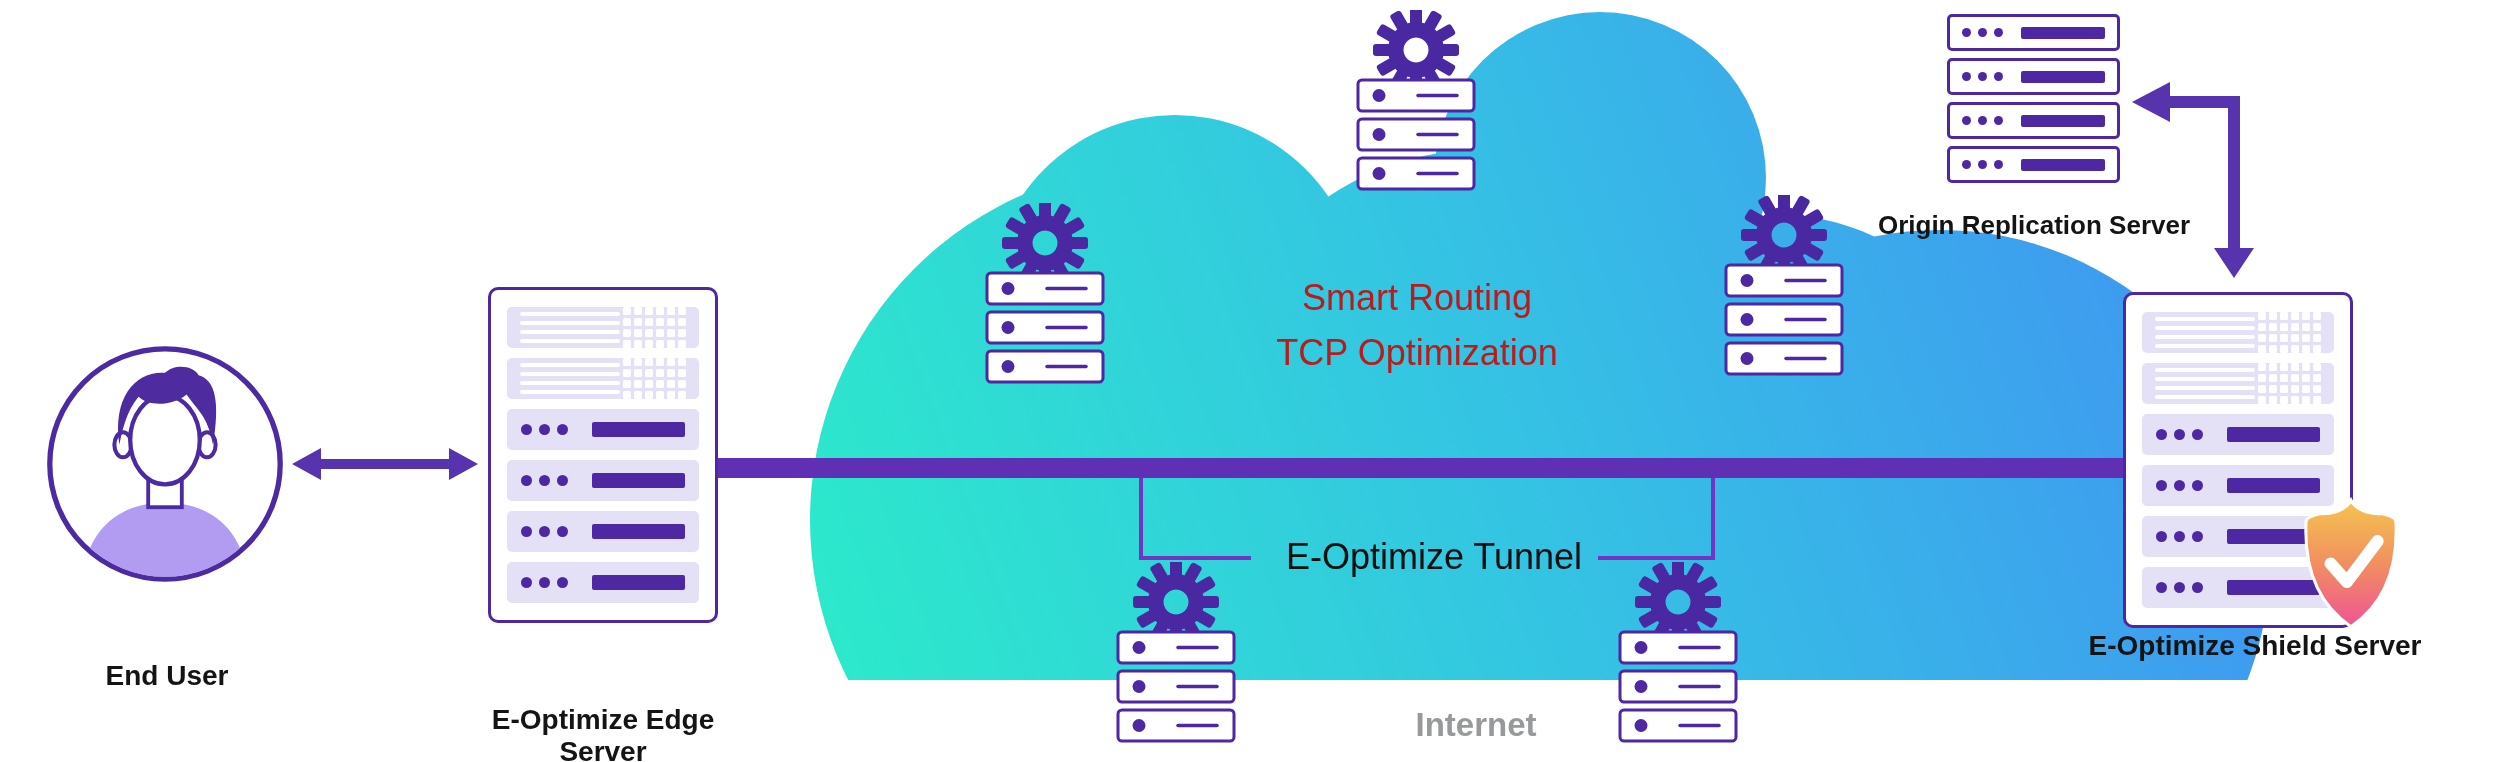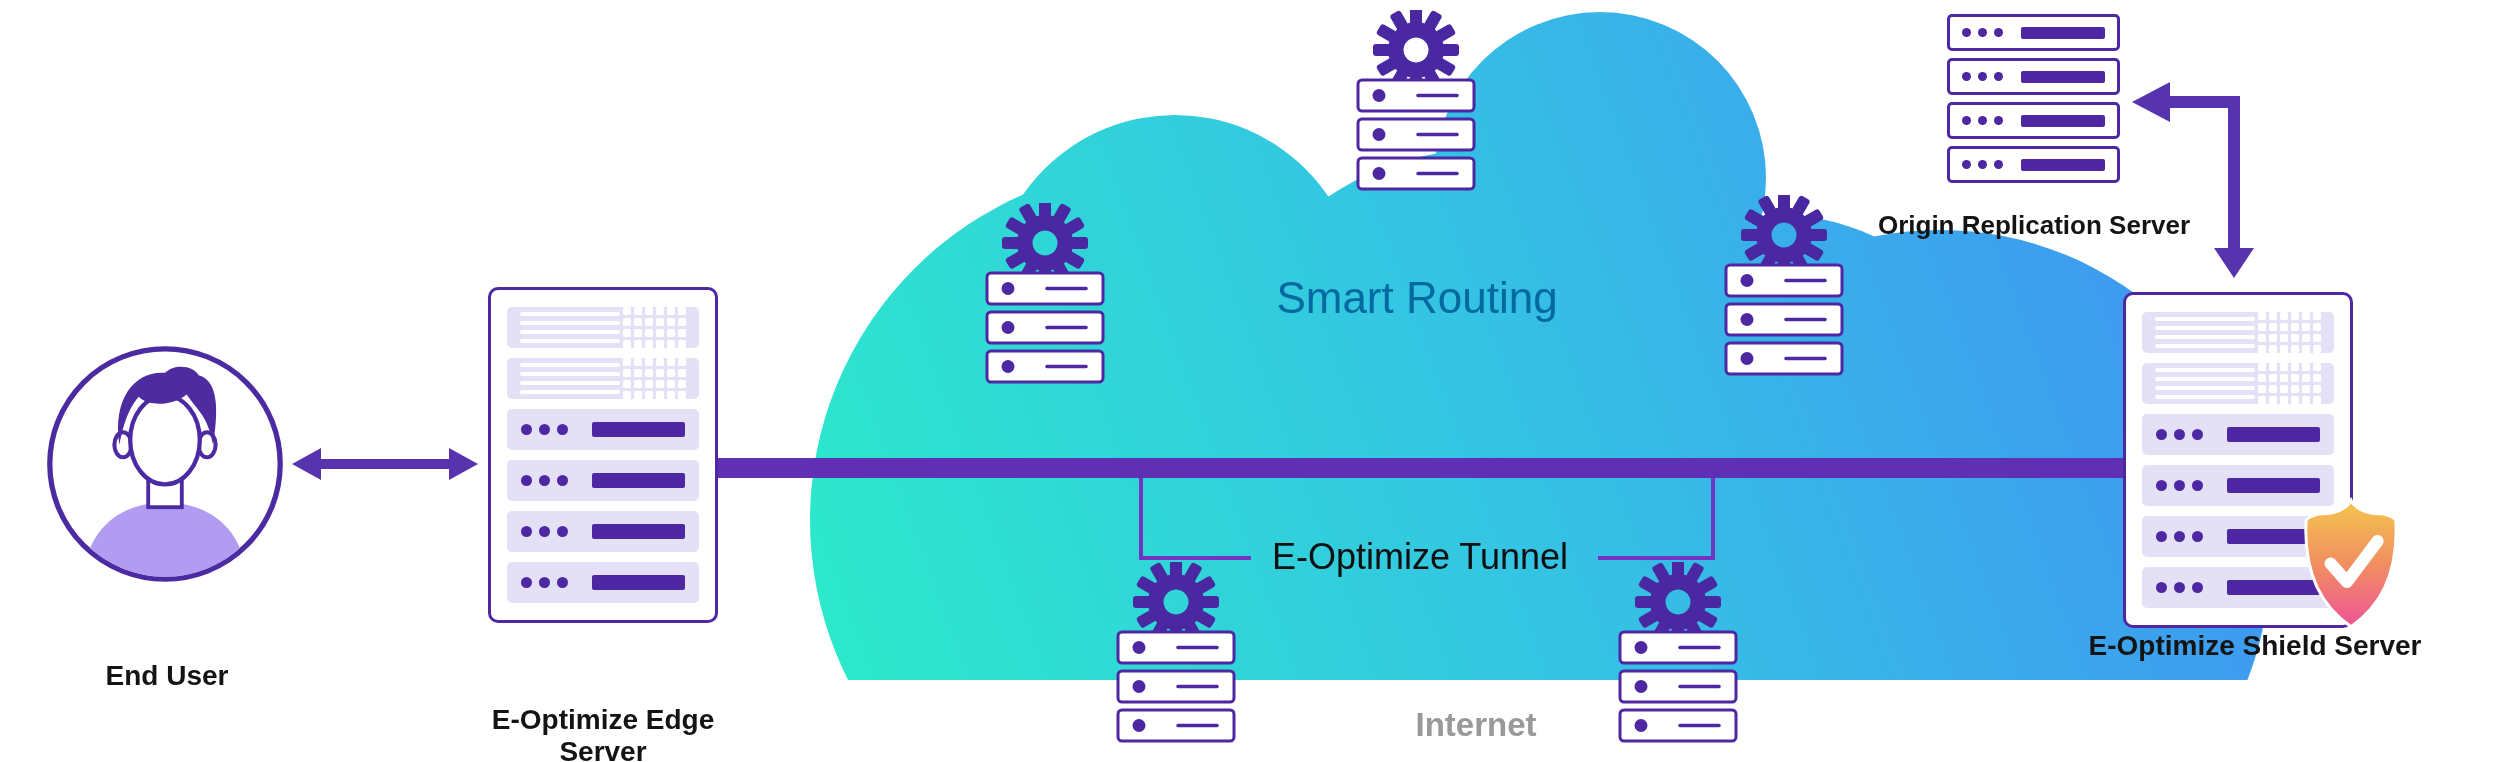--- a/index.html
+++ b/index.html
@@ -9,26 +9,26 @@
   
   #cloud-svg{position:absolute;left:0;top:0;z-index:1;}
 
   
   #tunnel-bar{position:absolute;left:716px;top:458px;width:1409px;height:20px;background:#5F30B4;z-index:5;}
   .bracket{position:absolute;background:#7334C4;z-index:6;}
   #bracket-left-v{left:1139px;top:478px;width:4px;height:82px;}
   #bracket-right-v{left:1711px;top:478px;width:4px;height:82px;}
   #bracket-left-h{left:1139px;top:556px;width:112px;height:4px;}
   #bracket-right-h{left:1598px;top:556px;width:117px;height:4px;}
-  #tunnel-label{position:absolute;left:1258px;top:536px;width:324px;text-align:center;
+  #tunnel-label{position:absolute;left:1258px;top:536px;width:324px;text-align:right;
     font-size:36px;font-weight:500;color:#0f0f10;z-index:8;}
 
   
   #cloud-features{position:absolute;left:1167px;top:270px;width:500px;text-align:center;
-    font-size:44px;font-weight:500;color:#0369a1;line-height:55px;z-index:8;}
+    font-size:36px;font-weight:500;color:#b91c1c;line-height:55px;z-index:8;}
 
   
   .node-label{position:absolute;text-align:center;font-size:28px;font-weight:700;color:#141414;z-index:9;}
   #label-end-user{left:37px;top:660px;width:260px;}
   #label-edge{left:453px;top:680px;width:300px;margin-top:24px;}
   #label-shield{left:2023px;top:630px;width:464px;}
   #label-origin{position:absolute;left:1864px;top:210px;width:340px;text-align:center;
     font-size:26px;font-weight:700;color:#141414;z-index:9;}
   #label-internet{position:absolute;left:1376px;top:706px;width:200px;text-align:center;
     font-size:33px;font-weight:700;color:#98999B;z-index:9;}
@@ -251,20 +251,21 @@
 
   <div id="tunnel-bar"></div>
   <div id="bracket-left-v" class="bracket"></div>
   <div id="bracket-right-v" class="bracket"></div>
   <div id="bracket-left-h" class="bracket"></div>
   <div id="bracket-right-h" class="bracket"></div>
   <div id="tunnel-label">E-Optimize Tunnel</div>
 
   <div id="cloud-features">
     <div>Smart Routing</div>
+    <div>TCP Optimization</div>
   </div>
 
   <svg class="gear-server" style="left:1356px;top:10px" width="120" height="190">
       <use href="#sym-gear-server"></use>
     </svg>
   <svg class="gear-server" style="left:985px;top:203px" width="120" height="190">
       <use href="#sym-gear-server"></use>
     </svg>
   <svg class="gear-server" style="left:1724px;top:195px" width="120" height="190">
       <use href="#sym-gear-server"></use>

